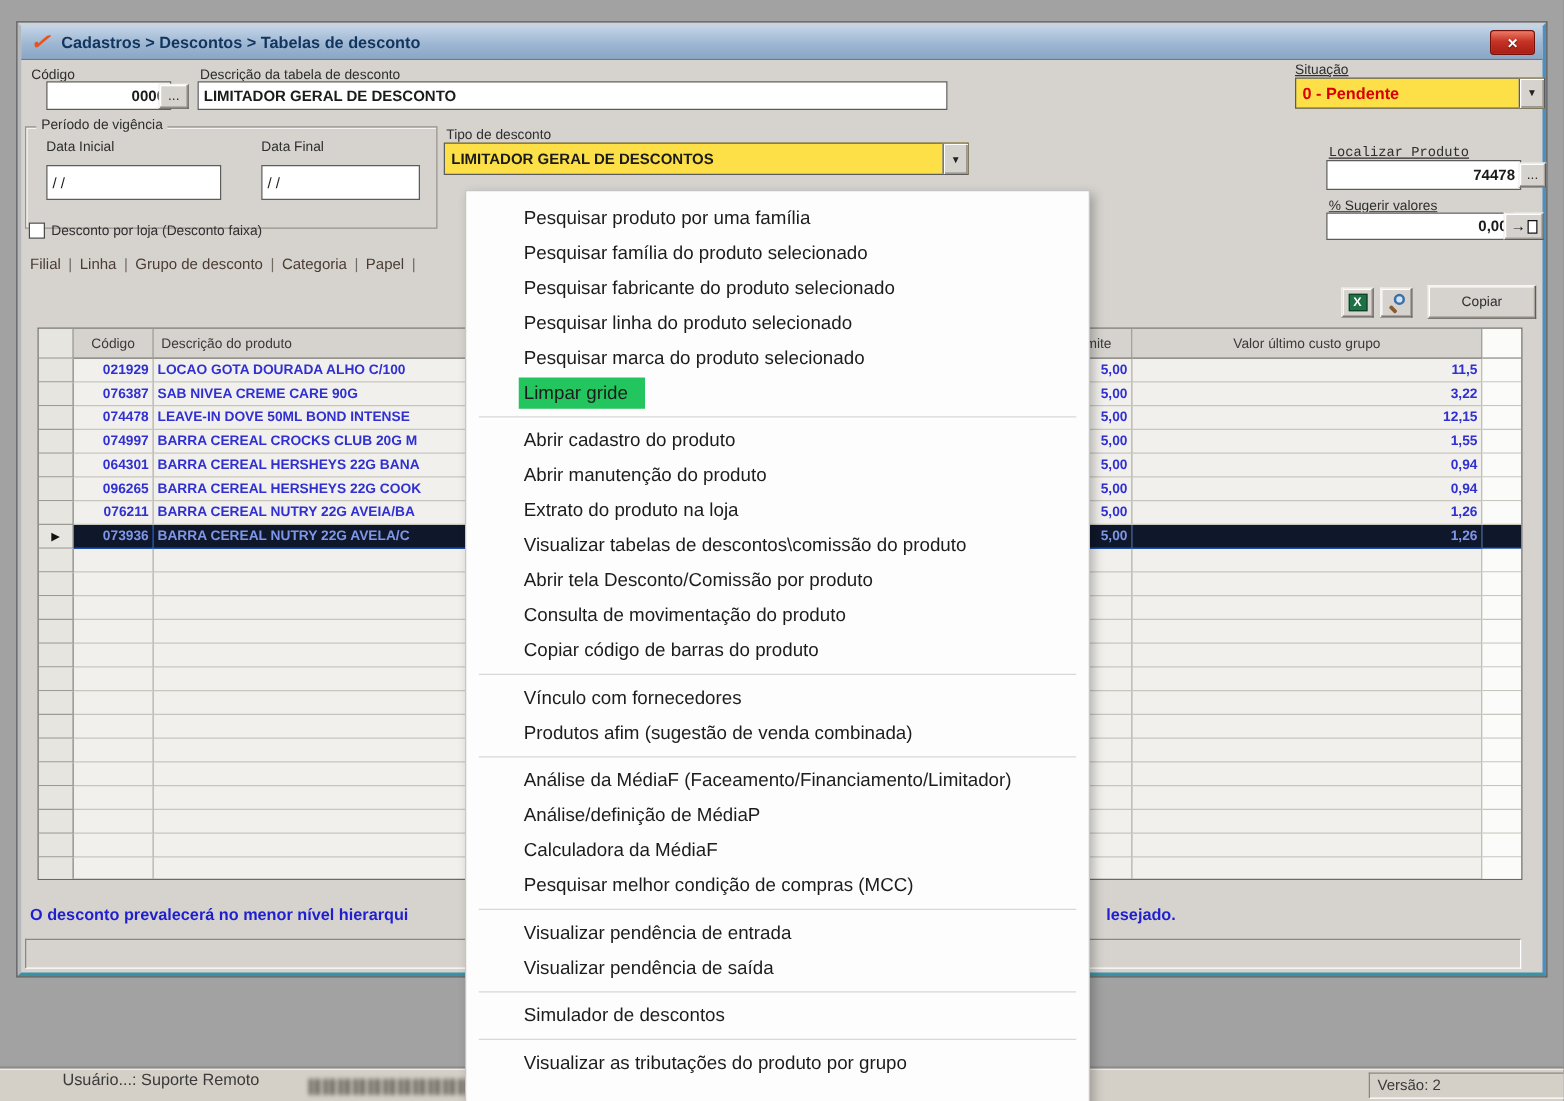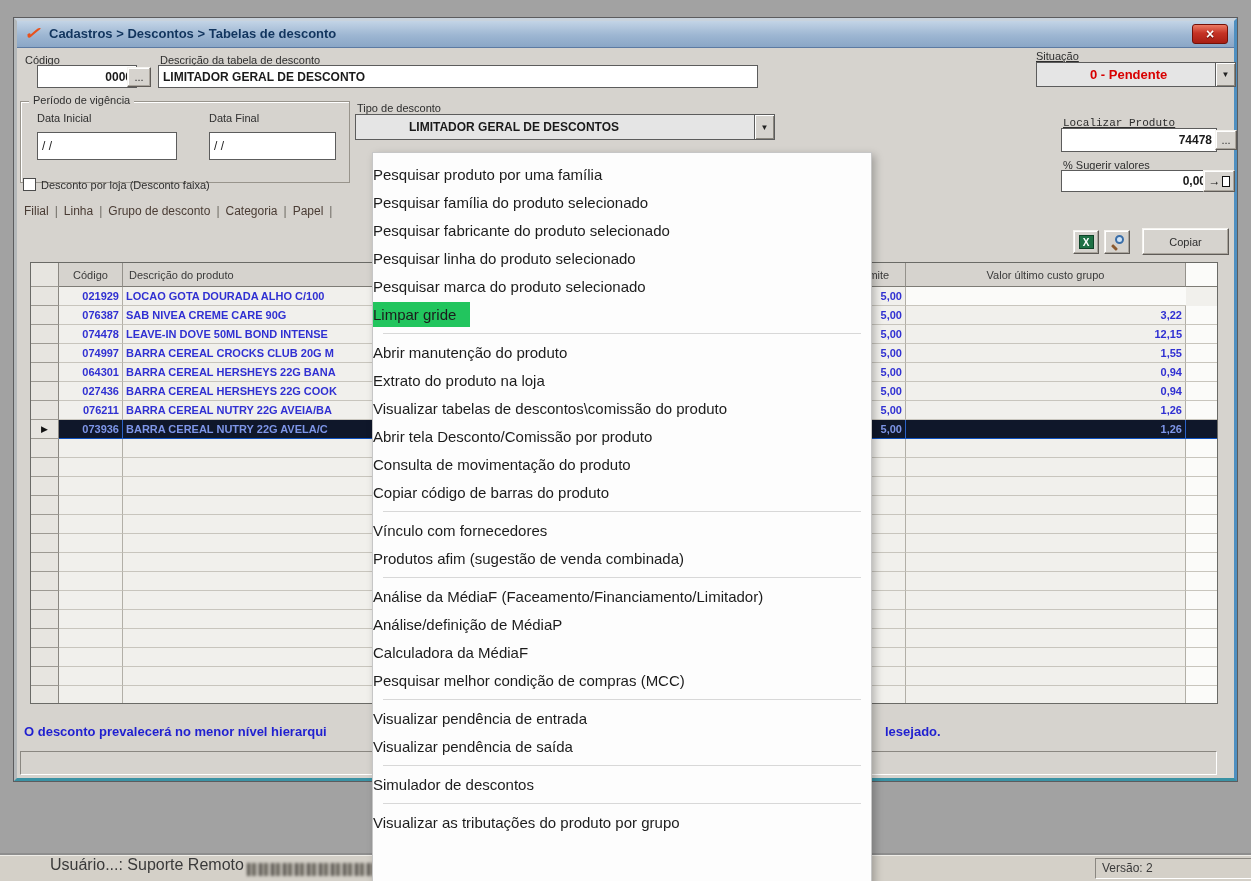--- a/index.html
+++ b/index.html
@@ -23,21 +23,21 @@
 
   .lbl{position:absolute;font-size:11px;color:#2e2e2e;white-space:nowrap;}
   .lbl.u{text-decoration:underline;}
   .field{position:absolute;background:#fff;border:1px solid #5c5c5c;display:flex;align-items:center;
          padding:0 4px;font-size:12px;font-weight:bold;color:#1a1a1a;white-space:nowrap;overflow:hidden;}
   .field.right{justify-content:flex-end;}
   .field.plain{font-weight:normal;}
   .btn{position:absolute;background:#d6d3ce;border:1px solid;border-color:#f6f4f0 #5f5b57 #5f5b57 #f6f4f0;
        box-shadow:inset -1px -1px 0 #a9a49c,inset 1px 1px 0 #fff;display:flex;align-items:center;
        justify-content:center;font-size:11px;color:#2e2e2e;cursor:pointer;}
-  .combo{position:absolute;background:#e5e5e5;border:1px solid #5c5c5c;display:flex;align-items:center;padding-left:48px;}
+  .combo{position:absolute;background:#fde047;border:1px solid #5c5c5c;display:flex;align-items:center;}
   .combo .val{flex:1;padding:0 5px;font-size:12px;font-weight:bold;color:#1a1a1a;white-space:nowrap;overflow:hidden;}
   .combo .drop{width:20px;align-self:stretch;background:#d6d3ce;border-left:1px solid #5c5c5c;
                box-shadow:inset 1px 1px 0 #fff,inset -1px -1px 0 #8a867e;display:flex;align-items:center;
                justify-content:center;font-size:8px;color:#222;cursor:pointer;}
   #situacao-combo .val{color:#d80000;font-size:13px;}
 
   .groupbox{position:absolute;border:1px solid #98948c;box-shadow:inset 1px 1px 0 #fff;}
   .groupbox .legend{position:absolute;top:-8px;left:8px;background:#d6d3ce;padding:0 4px;font-size:11px;color:#2e2e2e;}
 
   .checkbox{position:absolute;width:13px;height:13px;background:#fff;border:1px solid #4c4c4c;}
@@ -74,29 +74,29 @@
   .trow.sel .tc:not(.marker){background:#0f172a;color:#7e96e8;border-bottom-color:#0f52c2;border-right-color:#2a62c8;}
 
   
   #msg-left,#msg-right{position:absolute;top:703px;font-size:13px;font-weight:bold;color:#1f1fd0;white-space:nowrap;}
   .inpanel{position:absolute;top:730px;height:24px;background:#d6d3ce;border:1px solid;
            border-color:#8a8781 #fff #fff #8a8781;}
 
   
   #context-menu{position:absolute;left:372px;top:152px;width:500px;height:760px;background:#fdfdfd;
                 border:1px solid #c6c6c6;box-shadow:3px 3px 8px rgba(0,0,0,.25);padding-top:8px;z-index:50;}
-  .menu-item{height:28px;line-height:28px;font-size:15px;color:#1c1c1c;cursor:pointer;
+  .menu-item{height:28px;line-height:28px;padding-left:46px;font-size:15px;color:#1c1c1c;cursor:pointer;
              white-space:nowrap;overflow:hidden;}
   .menu-item .hl{background:#ffff3c;padding:4px 14px 4px 4px;margin-left:-4px;}
   .menu-sep{height:0;border-top:1px solid #d8d8d8;margin:4px 10px 5px 10px;}
 
   
   #app-statusbar{position:absolute;left:0;top:855px;width:1251px;height:26px;background:#d4d0c8;
                  border-top:1px solid #efede8;box-shadow:0 -2px 0 #8e8e8e;}
-  #usuario{position:absolute;left:50px;top:0;font-size:16px;color:#3a3a3a;}
+  #usuario{position:absolute;left:50px;top:0;font-size:13px;color:#3a3a3a;}
   #redacted{position:absolute;left:247px;top:7px;width:130px;height:13px;filter:blur(1.5px);
             background:repeating-linear-gradient(90deg,#55514b 0 3px,#b8b4ac 3px 5px,#6e6a62 5px 9px,#c6c2ba 9px 12px);}
   #versao-panel{position:absolute;left:1095px;top:2px;width:170px;height:21px;background:#d4d0c8;
                 border:1px solid;border-color:#8a8781 #fff #fff #8a8781;padding:2px 0 0 6px;
                 font-size:12px;color:#3a3a3a;overflow:hidden;white-space:nowrap;}
   .arrow-glyph{font-size:12px;font-weight:bold;color:#111;line-height:1;}
   .doc-glyph{display:inline-block;width:8px;height:11px;border:1px solid #111;background:#fff;margin-left:1px;}
 </style>
 </head>
 <body>
@@ -173,20 +173,21 @@
         <div class="tc">Limite</div>
         <div class="tc">Valor último custo grupo</div>
         <div class="tc filler"></div>
       </div>
       <div id="table-body">
           <div class="trow">
             <div class="tc marker"></div>
             <div class="tc num">021929</div>
             <div class="tc">LOCAO GOTA DOURADA ALHO C/100</div>
             <div class="tc num">5,00</div>
+            <div class="tc num">11,5</div>
             <div class="tc filler"></div>
           </div>
           <div class="trow">
             <div class="tc marker"></div>
             <div class="tc num">076387</div>
             <div class="tc">SAB NIVEA CREME CARE 90G</div>
             <div class="tc num">5,00</div>
             <div class="tc num">3,22</div>
             <div class="tc filler"></div>
           </div>
@@ -209,21 +210,21 @@
           <div class="trow">
             <div class="tc marker"></div>
             <div class="tc num">064301</div>
             <div class="tc">BARRA CEREAL HERSHEYS 22G BANA</div>
             <div class="tc num">5,00</div>
             <div class="tc num">0,94</div>
             <div class="tc filler"></div>
           </div>
           <div class="trow">
             <div class="tc marker"></div>
-            <div class="tc num">027436</div>
+            <div class="tc num">096265</div>
             <div class="tc">BARRA CEREAL HERSHEYS 22G COOK</div>
             <div class="tc num">5,00</div>
             <div class="tc num">0,94</div>
             <div class="tc filler"></div>
           </div>
           <div class="trow">
             <div class="tc marker"></div>
             <div class="tc num">076211</div>
             <div class="tc">BARRA CEREAL NUTRY 22G AVEIA/BA</div>
             <div class="tc num">5,00</div>
@@ -361,20 +362,21 @@
   </div>
 
   <div id="context-menu">
       <div class="menu-item"><span>Pesquisar produto por uma família</span></div>
       <div class="menu-item"><span>Pesquisar família do produto selecionado</span></div>
       <div class="menu-item"><span>Pesquisar fabricante do produto selecionado</span></div>
       <div class="menu-item"><span>Pesquisar linha do produto selecionado</span></div>
       <div class="menu-item"><span>Pesquisar marca do produto selecionado</span></div>
       <div class="menu-item"><span class="hl" style="background: #22c55e;">Limpar gride</span></div>
       <div class="menu-sep"></div>
+      <div class="menu-item"><span>Abrir cadastro do produto</span></div>
       <div class="menu-item"><span>Abrir manutenção do produto</span></div>
       <div class="menu-item"><span>Extrato do produto na loja</span></div>
       <div class="menu-item"><span>Visualizar tabelas de descontos\comissão do produto</span></div>
       <div class="menu-item"><span>Abrir tela Desconto/Comissão por produto</span></div>
       <div class="menu-item"><span>Consulta de movimentação do produto</span></div>
       <div class="menu-item"><span>Copiar código de barras do produto</span></div>
       <div class="menu-sep"></div>
       <div class="menu-item"><span>Vínculo com fornecedores</span></div>
       <div class="menu-item"><span>Produtos afim (sugestão de venda combinada)</span></div>
       <div class="menu-sep"></div>

